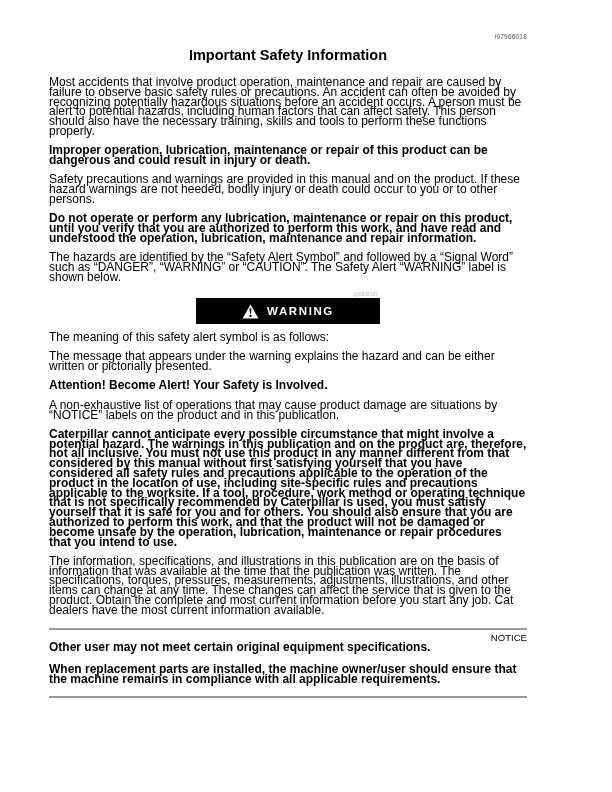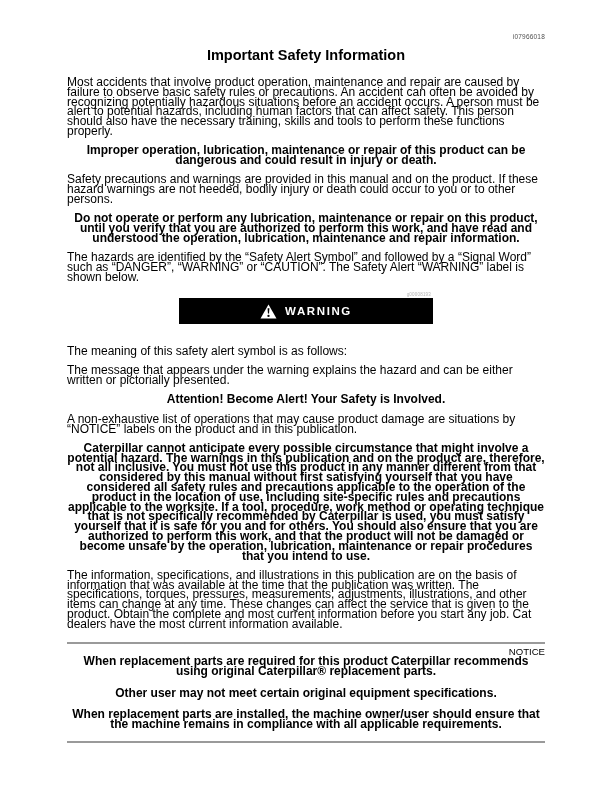--- a/index.html
+++ b/index.html
@@ -4,21 +4,21 @@
 <style>
   html, body { margin: 0; padding: 0; background: #ffffff; }
   body {
     width: 612px; height: 792px;
     position: relative; overflow: hidden;
     font-family: "Liberation Sans", sans-serif;
     color: #000;
   }
   .content {
     position: absolute;
-    left: 67px; top: 33px;
+    left: 49px; top: 33px;
     width: 478px;
   }
   .doc-id {
     text-align: right;
     font-size: 6.5px;
     color: #4f4f4f;
     letter-spacing: 0.2px;
     margin: 0 0 7px 0;
   }
   .title {
@@ -27,24 +27,24 @@
     font-weight: bold;
     line-height: 16px;
     margin: 0 0 15px 0;
   }
   p.body-par {
     font-size: 12px;
     line-height: 9.8px;
     margin: 0 0 9.5px 0;
     text-align: left;
   }
-  p.b { font-weight: bold; text-align: center; }
+  p.b { font-weight: bold; }
   .warning-wrap {
-    width: 254px;
-    margin: 1px auto 23px auto;
+    width: 184px;
+    margin: 1px auto 9px auto;
   }
   .illustration-ref {
     text-align: right;
     font-size: 4.5px;
     line-height: 5px;
     color: #b5b5b5;
     letter-spacing: 0.2px;
     margin: 0 2px 1px 0;
   }
   .warning-box {
@@ -105,20 +105,19 @@
   <p class="body-par">The meaning of this safety alert symbol is as follows:</p>
   <p class="body-par">The message that appears under the warning explains the hazard and can be either written or pictorially presented.</p>
   <p class="body-par b">Attention! Become Alert! Your Safety is Involved.</p>
   <p class="body-par">A non-exhaustive list of operations that may cause product damage are situations by “NOTICE” labels on the product and in this publication.</p>
   <p class="body-par b">Caterpillar cannot anticipate every possible circumstance that might involve a potential hazard. The warnings in this publication and on the product are, therefore, not all inclusive. You must not use this product in any manner different from that considered by this manual without first satisfying yourself that you have considered all safety rules and precautions applicable to the operation of the product in the location of use, including site-specific rules and precautions applicable to the worksite. If a tool, procedure, work method or operating technique that is not specifically recommended by Caterpillar is used, you must satisfy yourself that it is safe for you and for others. You should also ensure that you are authorized to perform this work, and that the product will not be damaged or become unsafe by the operation, lubrication, maintenance or repair procedures that you intend to use.</p>
   <p class="body-par">The information, specifications, and illustrations in this publication are on the basis of information that was available at the time that the publication was written. The specifications, torques, pressures, measurements, adjustments, illustrations, and other items can change at any time. These changes can affect the service that is given to the product. Obtain the complete and most current information before you start any job. Cat dealers have the most current information available.</p>
 
   <div class="notice">
     <hr class="rule">
     <div class="notice-heading">NOTICE</div>
-    <p class="body-par b">When replacement parts are required for this product Caterpillar recommends using original Caterpillar® replacement parts.</p>
     <p class="body-par b">Other user may not meet certain original equipment specifications.</p>
     <p class="body-par b">When replacement parts are installed, the machine owner/user should ensure that the machine remains in compliance with all applicable requirements.</p>
     <hr class="rule rule-bottom">
   </div>
 
 
 </div>
 
 </body></html>

